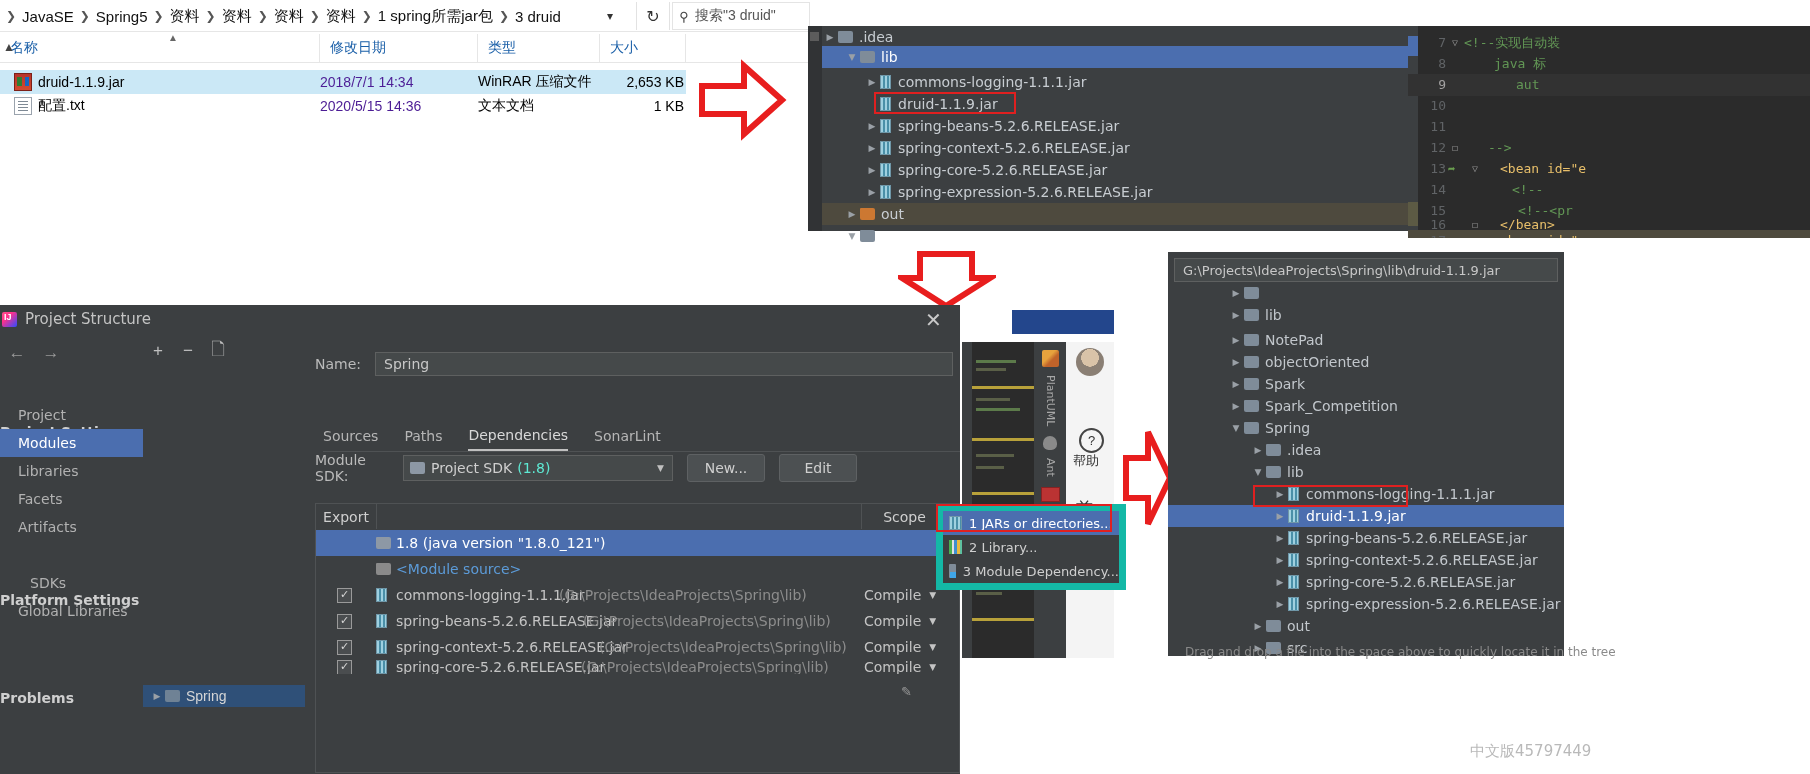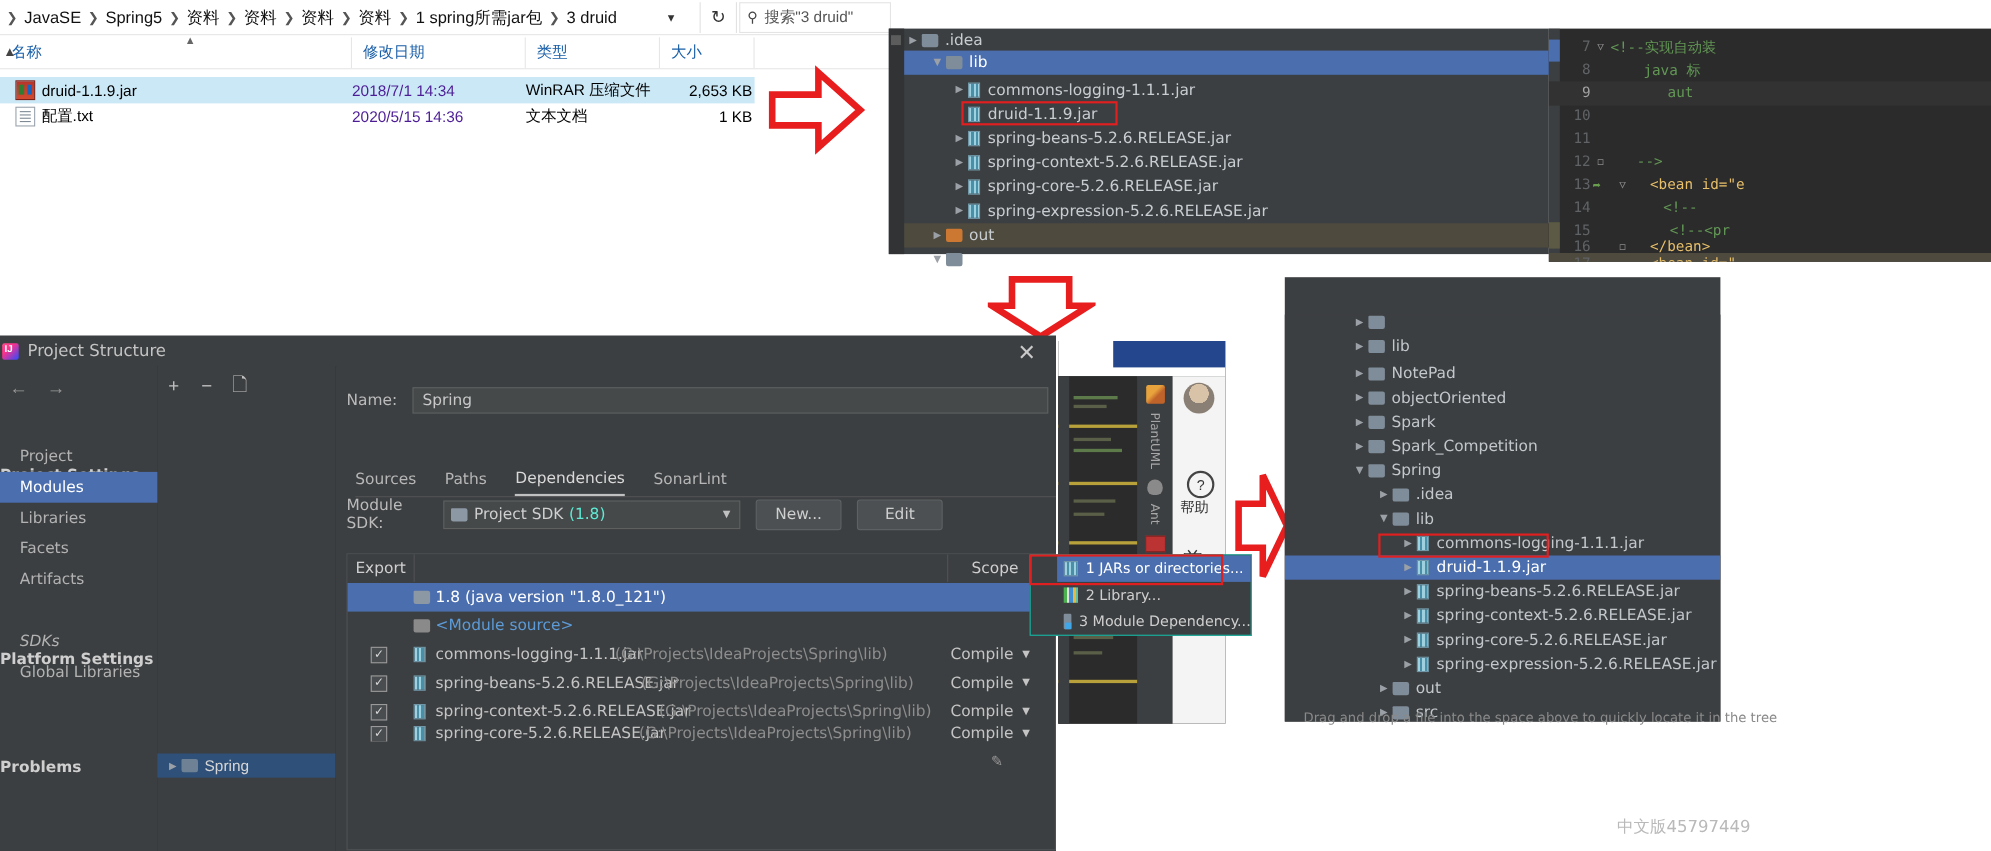--- a/index.html
+++ b/index.html
@@ -141,21 +141,21 @@
      color:#d8d8d8;font-size:11px;line-height:12px;text-align:center;}
   .dep-ico{position:absolute;left:60px;}
   .dep-name{position:absolute;left:80px;white-space:nowrap;}
   .dep-path{color:#8d8d8d;}
   .dep-scope{position:absolute;left:548px;display:flex;align-items:center;font-size:14px;color:#c4c4c4;}
   .sc-caret{margin-left:8px;font-size:9px;}
   .modsrc{color:#5c9bd8;}
 
   
   #add-popup{position:absolute;left:936px;top:504px;width:176px;height:72px;background:#3c3f41;
-     border:1px solid #14b8a6;z-index:30;padding-left:24px;}
+     border:7px solid #14b8a6;z-index:30;}
   .popup-item{height:24px;display:flex;align-items:center;font-size:13px;color:#cfcfcf;padding-left:6px;
      font-family:"DejaVu Sans",sans-serif;white-space:nowrap;}
   .popup-item.sel{background:#4b6eaf;color:#fff;}
   .pi-ico{display:inline-block;width:13px;height:14px;margin-right:7px;}
   .pi-jar{background:repeating-linear-gradient(90deg,#9fd0e0 0 2px,#4a8fa8 2px 4px);border:1px solid #6f97a8;box-sizing:border-box;}
   .pi-lib{background:linear-gradient(90deg,#4caf50 0 3px,#e0e0e0 3px 5px,#3f8fd0 5px 8px,#e8b93f 8px 11px,#5ec0a0 11px 13px);}
   .pi-mod{background:#7f8c99;border-radius:1px;position:relative;}
   .pi-mod:after{content:"";position:absolute;right:0;bottom:0;width:6px;height:6px;background:#3fa6e8;}
   #popup-redbox{position:absolute;left:936px;top:504px;width:172px;height:24px;border:2px solid #e02020;z-index:31;}
 
@@ -389,21 +389,21 @@
       <span class="nav-arrow">←</span>
       <span class="nav-arrow">→</span>
     </div>
     <div class="nav-group" style="position:absolute;top:42px;left:0;width:143px;">Project Settings</div>
     <div class="nav-item" style="position:absolute;top:68px;left:0;width:143px;">Project</div>
     <div class="nav-item active" style="position:absolute;top:96px;left:0;width:143px;">Modules</div>
     <div class="nav-item" style="position:absolute;top:124px;left:0;width:143px;">Libraries</div>
     <div class="nav-item" style="position:absolute;top:152px;left:0;width:143px;">Facets</div>
     <div class="nav-item" style="position:absolute;top:180px;left:0;width:143px;">Artifacts</div>
     <div class="nav-group" style="position:absolute;top:210px;left:0;width:143px;">Platform Settings</div>
-    <div class="nav-item" style="position:absolute;top:236px;left:0;width:143px;font-style:italic;">SDKs</div>
+    <div class="nav-item" style="position:absolute;top:236px;left:12px;width:143px;">SDKs</div>
     <div class="nav-item" style="position:absolute;top:264px;left:0;width:143px;">Global Libraries</div>
     <div class="nav-group" style="position:absolute;top:308px;left:0;width:143px;">Problems</div>
   </div>
 
   <div id="psd-modlist">
     <div id="modlist-toolbar">
       <span class="mltb">+</span>
       <span class="mltb">−</span>
       <span class="mltb">🗋</span>
     </div>
@@ -562,20 +562,21 @@
   <span class="handle" style="left:21px;top:-3px;"></span>
   <span class="handle" style="right:-3px;top:-3px;"></span>
   <span class="handle" style="left:-3px;top:21px;"></span>
   <span class="handle" style="right:-3px;top:21px;"></span>
   <span class="handle" style="left:-3px;bottom:-3px;"></span>
   <span class="handle" style="left:21px;bottom:-3px;"></span>
   <span class="handle" style="right:-3px;bottom:-3px;"></span>
 </div>
 
 <div id="chooser">
+  <div id="chooser-pathbar">G:\Projects\IdeaProjects\Spring\lib\druid-1.1.9.jar</div>
   <div id="chooser-tree">
     <div class="cnode" style="left:60px;top:-4px;">
       <span class="tri">▶</span>
       <span class="folder-ico"></span>
     </div>
     <div class="cnode" style="left:60px;top:18px;">
       <span class="tri">▶</span>
       <span class="folder-ico"></span>
       <span>lib</span>
     </div>

